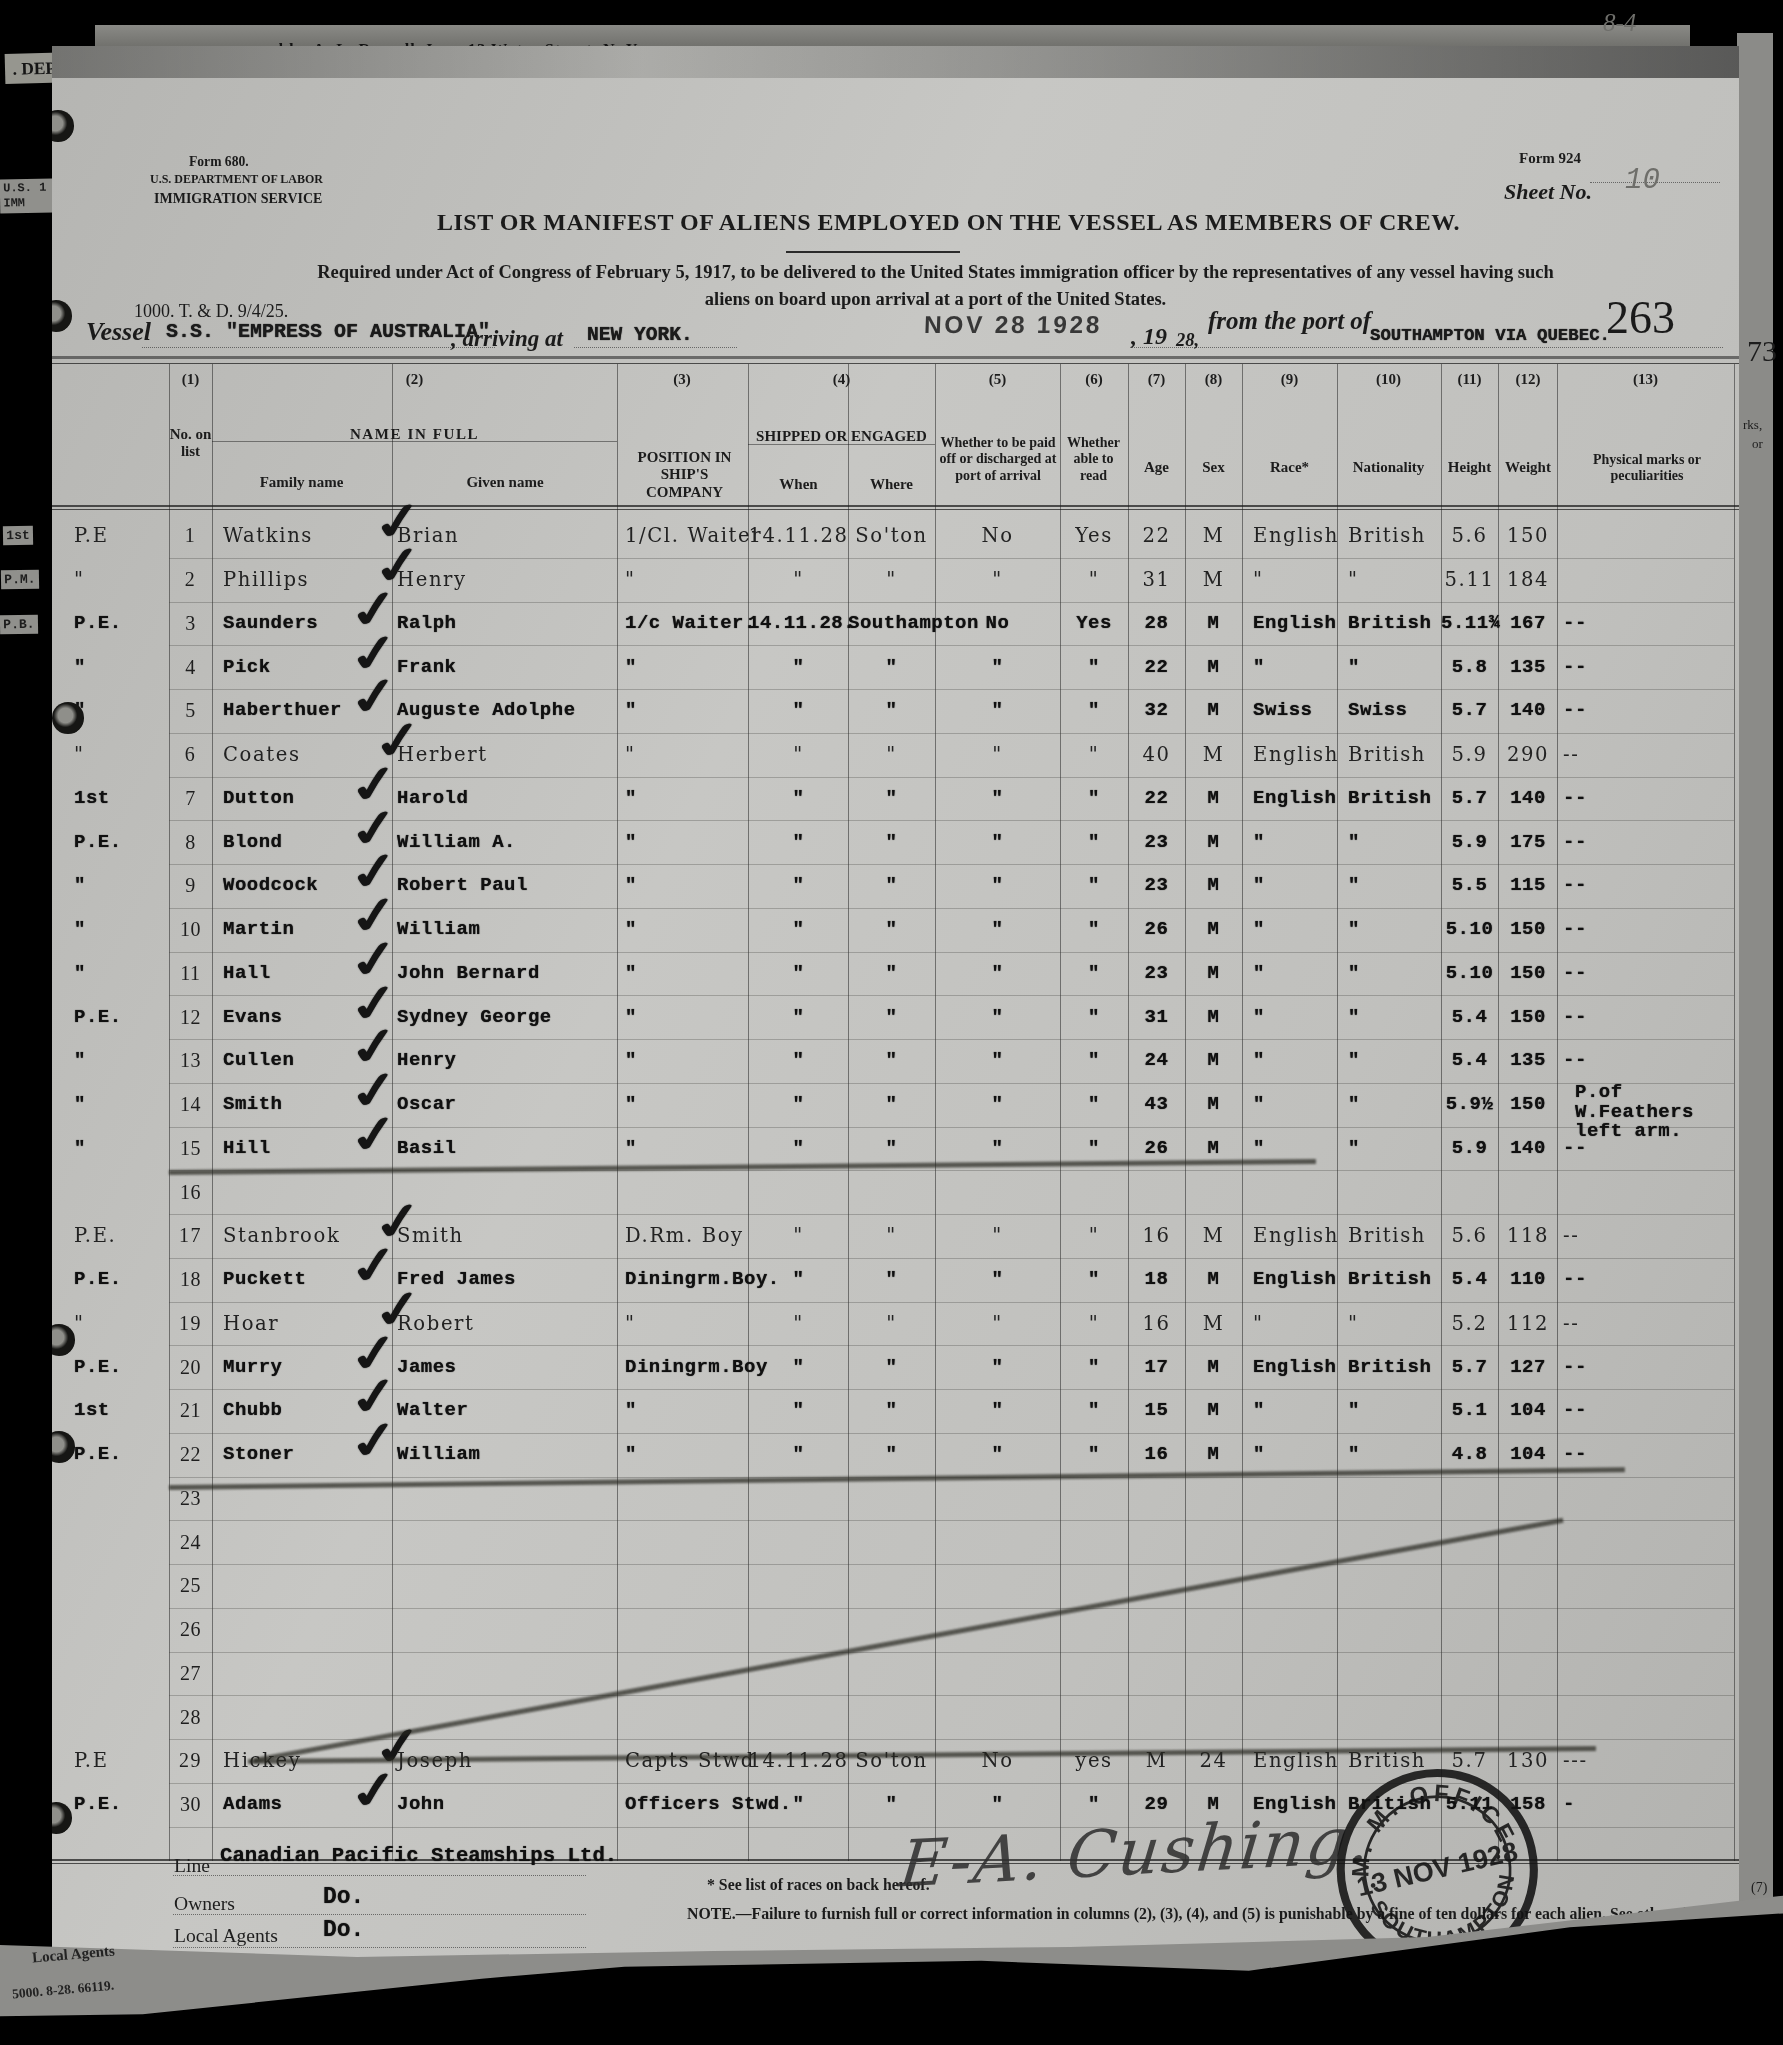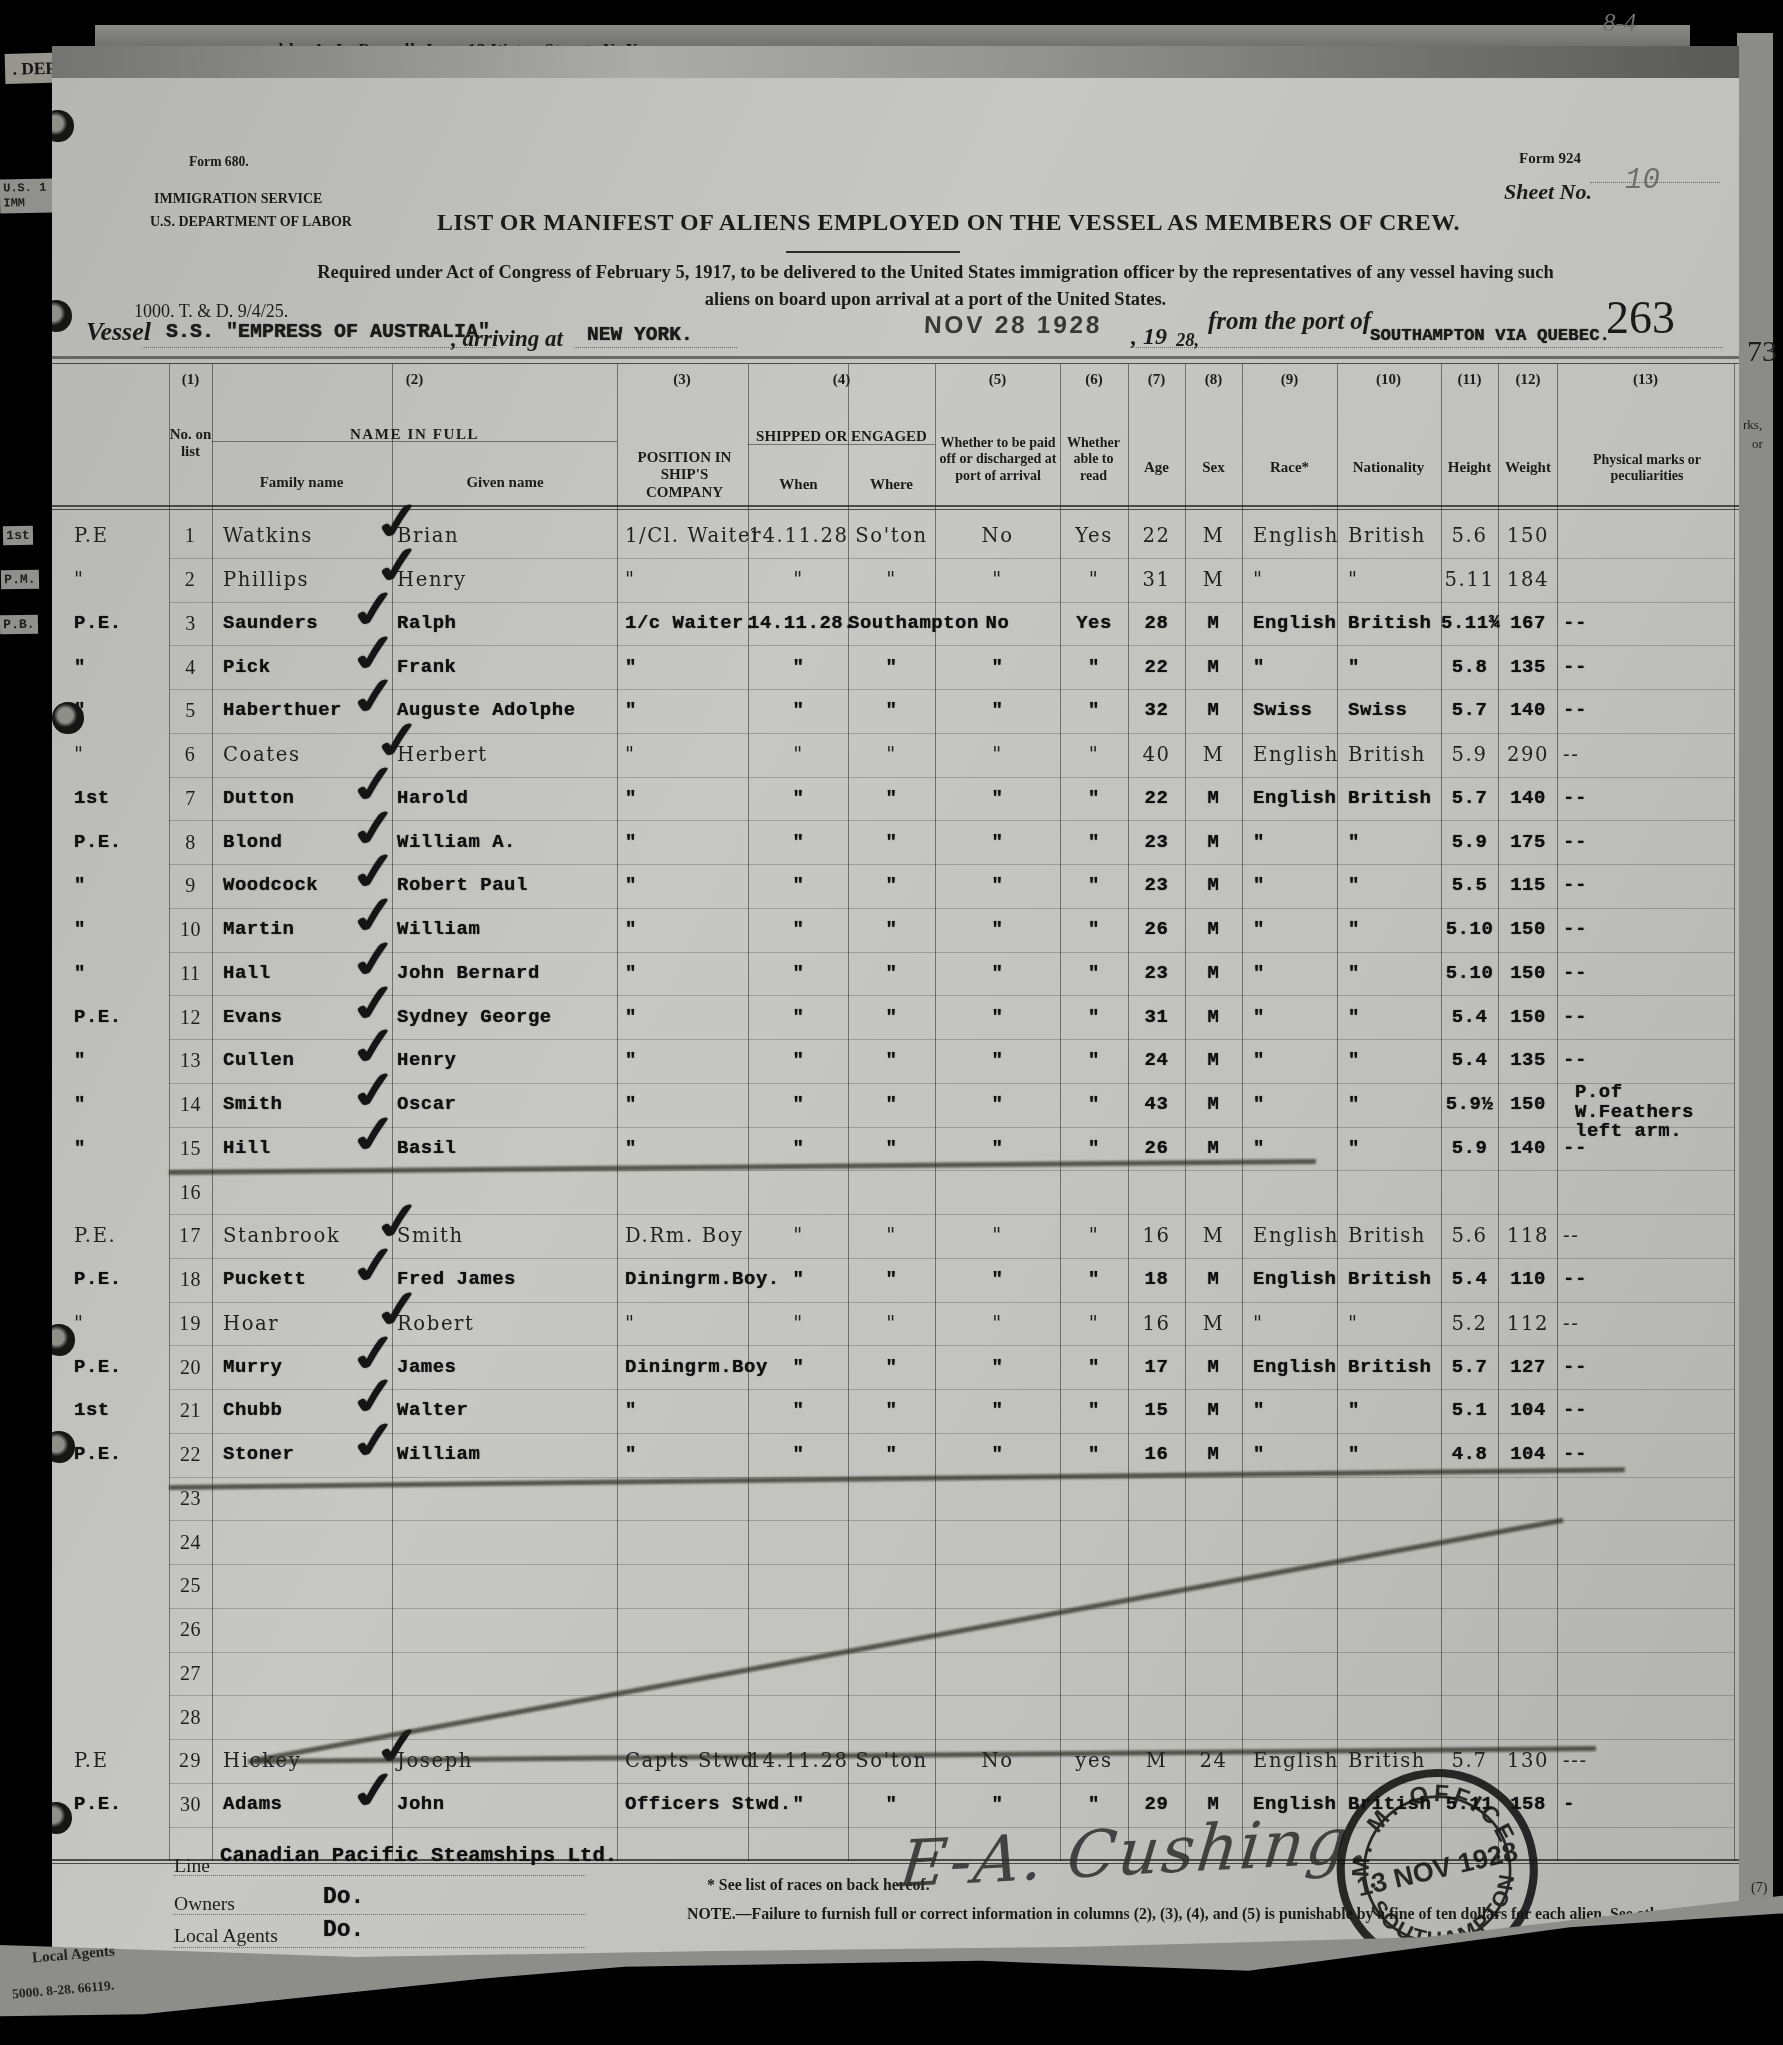--- a/index.html
+++ b/index.html
@@ -106,21 +106,21 @@
     <span>IMM</span>
   </div>
   <div class="lefttab" style="left:3.3px;top:526px;">1st</div>
   <div class="lefttab" style="left:1.1px;top:570px;">P.M.</div>
   <div class="lefttab" style="left:0;top:615px;">P.B.</div>
 
   <div id="page">
     <div class="topsmudge"></div>
 
     <span class="abs serifb" style="left:137px;top:108px;font-size:13.6px;">Form 680.</span>
-    <span class="abs serifb" style="left:98px;top:126px;font-size:14px;margin-top:42px;">U.S. DEPARTMENT OF LABOR</span>
+    <span class="abs serifb" style="left:98px;top:126px;font-size:12px;">U.S. DEPARTMENT OF LABOR</span>
     <span class="abs serifb" style="left:102px;top:145px;font-size:14px;">IMMIGRATION SERVICE</span>
 
     <span class="abs serifb" style="left:1467px;top:104px;font-size:15px;">Form 924</span>
     <span class="abs serifb ital" style="left:1452px;top:133px;font-size:22px;">Sheet No.</span>
     <div class="abs dotted" style="left:1538px;top:136px;width:130px;"></div>
     <span class="abs mono pencil" style="left:1573px;top:118px;font-size:29px;">10</span>
     <span class="abs pagenum">263</span>
 
     <div class="abs serifb title">LIST OR MANIFEST OF ALIENS EMPLOYED ON THE VESSEL AS MEMBERS OF CREW.</div>
     <div class="abs title-rule"></div>

